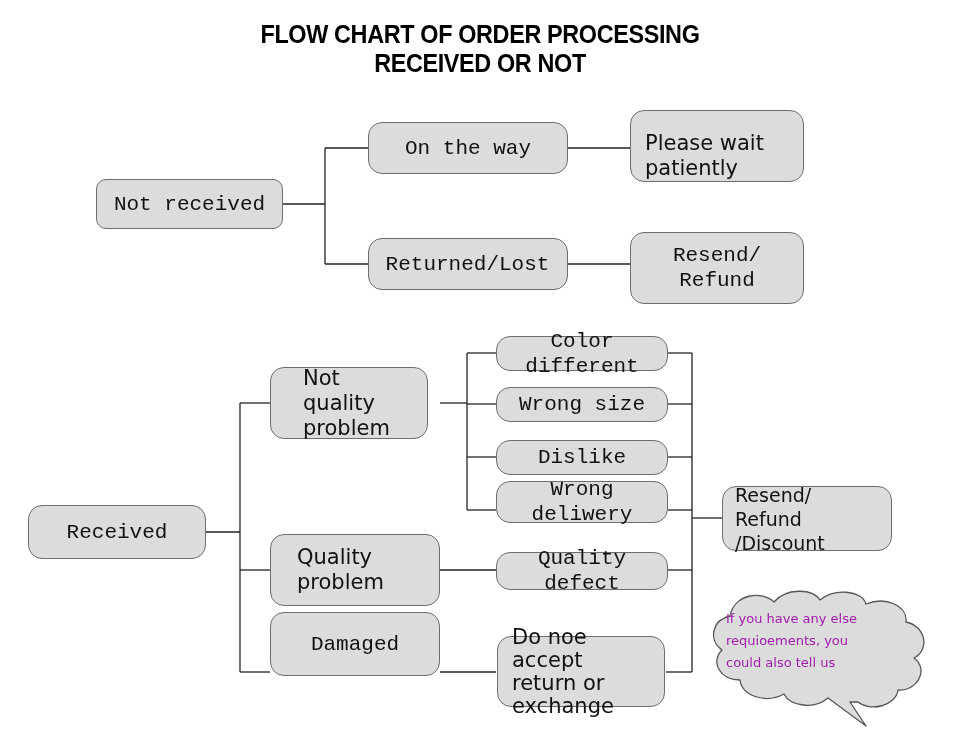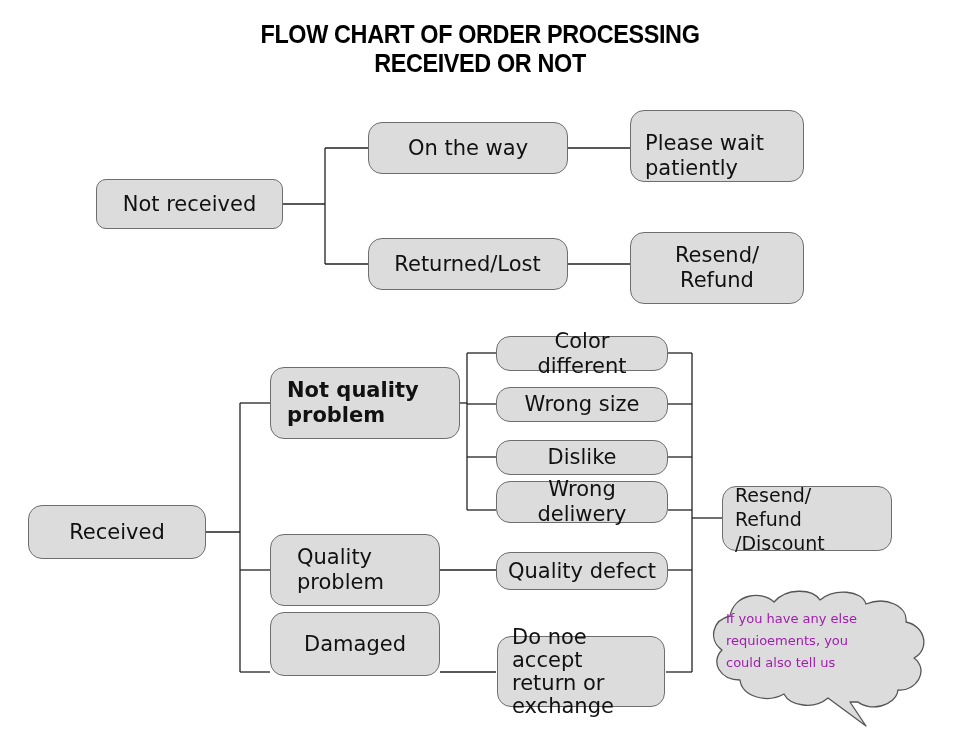--- a/index.html
+++ b/index.html
@@ -47,21 +47,21 @@
     border-radius: 14px;
     display: flex;
     align-items: center;
     font-size: 21px;
     line-height: 25px;
     color: #111111;
     padding: 0 10px;
     z-index: 3;
     white-space: pre-line;
   }
-  .node.center { justify-content: center; text-align: center; }
+  .node.center { justify-content: center; text-align: center; font-family: Liberation Mono, monospace; }
   .node.left   { justify-content: flex-start; text-align: left; }
 
   
   #connectors {
     position: absolute;
     left: 0;
     top: 0;
     width: 960px;
     height: 730px;
     z-index: 1;
@@ -172,21 +172,21 @@
 
 <div class="node center" style="left:630px; top:232px; width:174px; height:72px;">
   <span>Resend/
 Refund</span>
 </div>
 
 <div class="node center" style="left:28px; top:505px; width:178px; height:54px;">
   <span>Received</span>
 </div>
 
-<div class="node left" style="left:270px; top:367px; width:190px; height:72px; padding-left:16px;font-weight:bold;">
+<div class="node left" style="left:270px; top:367px; width:158px; height:72px; padding-left:32px;">
   <span>Not quality
 problem</span>
 </div>
 
 <div class="node left" style="left:270px; top:534px; width:170px; height:72px; padding-left:26px;">
   <span>Quality
 problem</span>
 </div>
 
 <div class="node center" style="left:270px; top:612px; width:170px; height:64px;">

